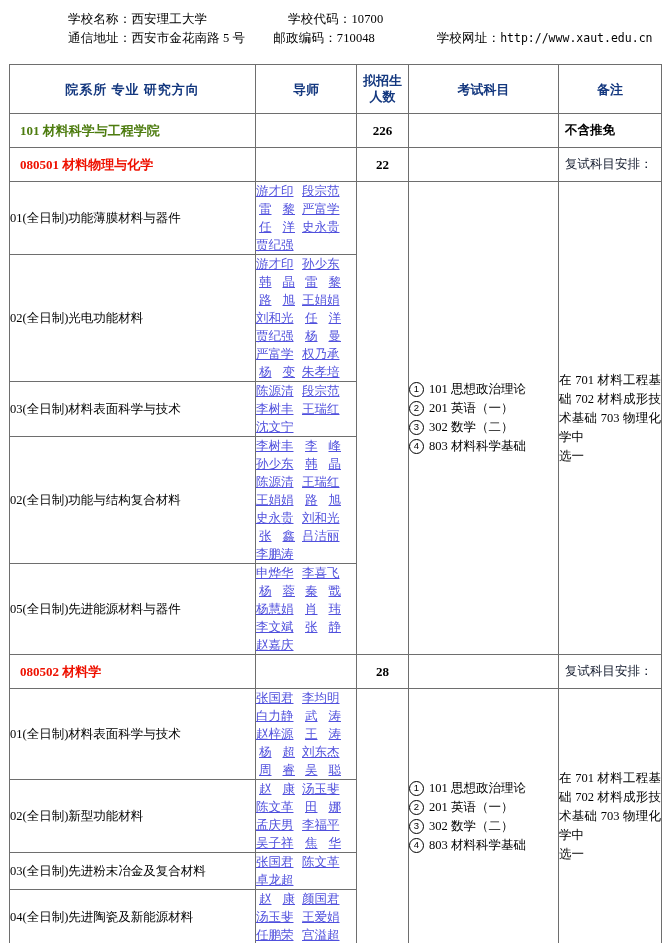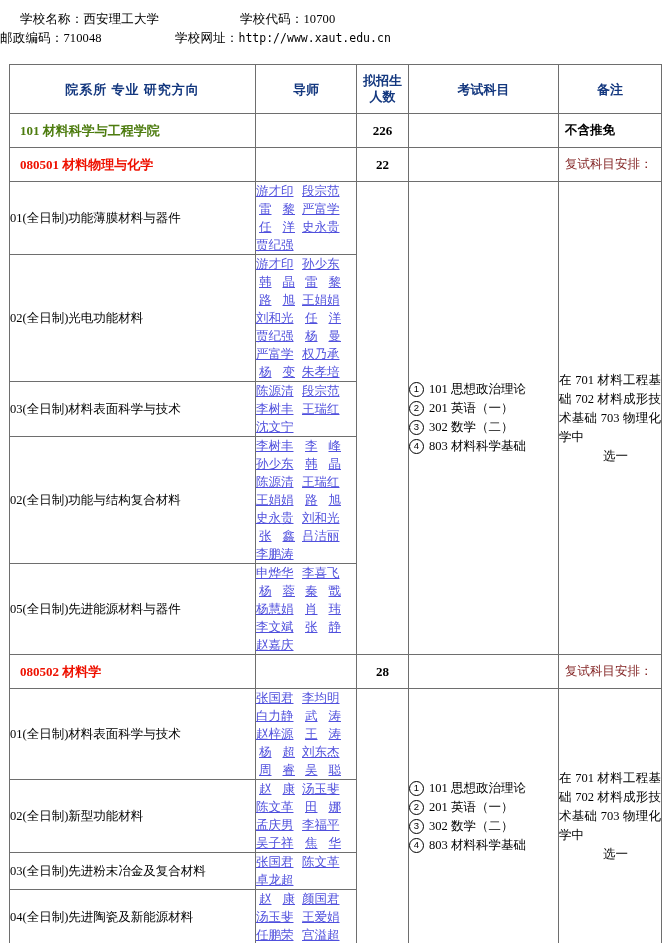--- a/index.html
+++ b/index.html
@@ -22,20 +22,21 @@
     top: 0;
     width: 670px;
     padding-top: 10px;
     font-size: 12.5px;
     line-height: 19px;
   }
   .info-row {
     display: flex;
     align-items: baseline;
     white-space: nowrap;
+    padding-left: 48px;
   }
   .info-cell-1 { width: 240px; padding-left: 20px; box-sizing: border-box; }
   .info-cell-2 { width: 175px; }
   .info-cell-3 { width: 250px; }
   .info-label { letter-spacing: 0.2px; }
   .mono-val {
     font-family: "Liberation Serif", serif;
     letter-spacing: 0.1px;
   }
   .url-val {
@@ -93,21 +94,21 @@
   .g-major   { color: #ee1100; }
   .grp .g-num {
     text-align: center;
     font-weight: bold;
     font-size: 13px;
     color: #000;
   }
   .grp .g-rem {
     padding-left: 6px;
     font-size: 12.5px;
-    color: #7f1d1d;
+    color: #0f172a;
   }
   .grp .g-rem.bold {
     font-weight: bold;
     color: #000;
   }
 
   
   .dir-cell {
     padding-left: 9px;
     font-size: 12.5px;
@@ -165,36 +166,39 @@
   
   .rem-cell {
     vertical-align: top;
     padding: 6px 5px 5px 6px;
     font-size: 12.5px;
     line-height: 19px;
     text-align: justify;
     text-align-last: left;
     text-justify: inter-character;
   }
-  .rem-cell .last-line { display: block; margin-left: 44px; }
+  .rem-cell .last-line { display: block; }
   .blank-cell { }
 </style>
 </head>
 <body>
 
 <div class="info-block">
   <div class="info-row">
     <div class="info-cell-1">
       <span class="info-label">学校名称：</span><span class="mono-val">西安理工大学</span>
     </div>
     <div class="info-cell-2">
       <span class="info-label">学校代码：</span><span class="mono-val">10700</span>
     </div>
   </div>
   <div class="info-row">
+    <div class="info-cell-1">
+      <span class="info-label">通信地址：</span><span class="mono-val">西安市金花南路 5 号</span>
+    </div>
     <div class="info-cell-2">
       <span class="info-label">邮政编码：</span><span class="mono-val">710048</span>
     </div>
     <div class="info-cell-3">
       <span class="info-label">学校网址：</span><span class="url-val">http://www.xaut.edu.cn</span>
     </div>
   </div>
 </div>
 
 <div class="table-wrap">

